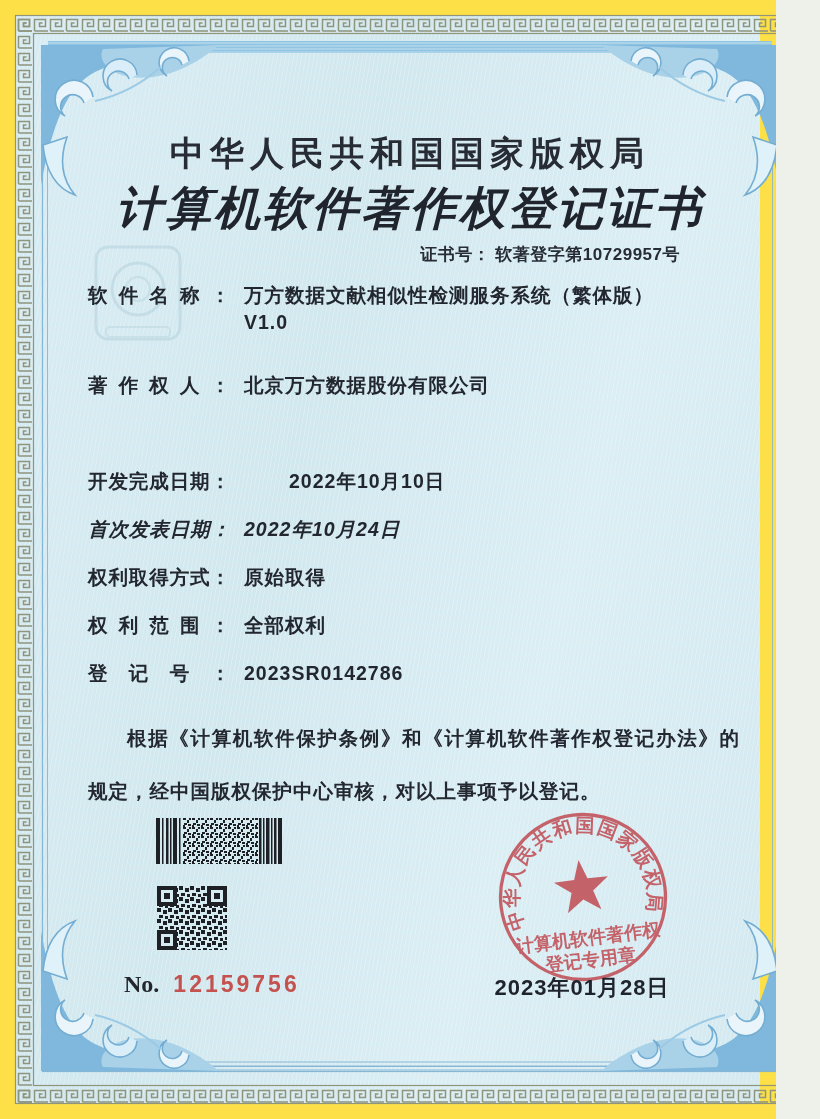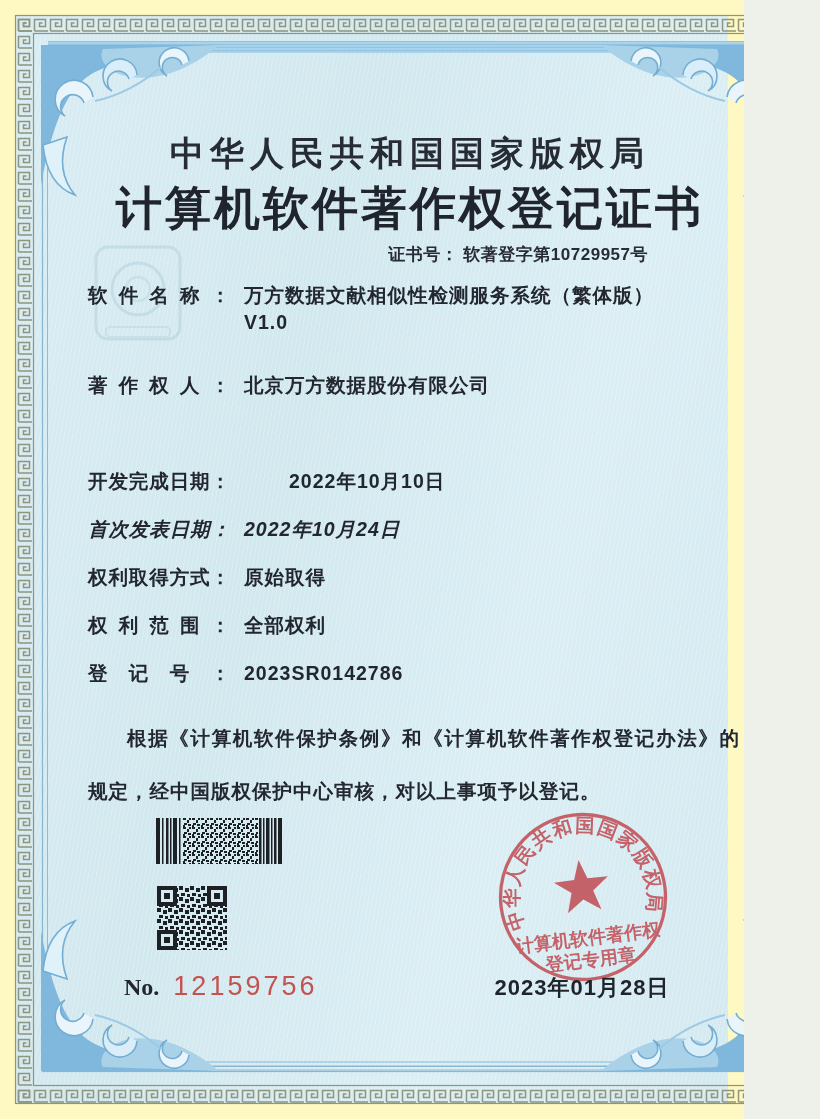--- a/index.html
+++ b/index.html
@@ -2,41 +2,41 @@
 <html><head>
 <meta charset="utf-8">
 <style>
   html,body{margin:0;padding:0;}
   body{
     width:820px;height:1119px;
     background:#eef1ea;
     font-family:"Liberation Sans","DejaVu Sans",sans-serif;
     -webkit-font-smoothing:antialiased;
   }
-  .cert{position:relative;width:744px;height:1119px;background:#fef9c3;overflow:hidden;}
+  .cert{position:relative;width:744px;height:1119px;background:#fde047;overflow:hidden;padding-left:32px;}
   .paper{
     position:absolute;left:16px;top:16px;right:16px;bottom:16px;
     background:linear-gradient(105deg,#d8ecf3 0%,#d2e8ef 38%,#daeef4 68%,#d4e9f0 100%);
   }
   .paper::after{
     content:"";position:absolute;inset:0;pointer-events:none;
     background:repeating-linear-gradient(100deg,rgba(255,255,255,.22) 0 1px,rgba(255,255,255,0) 1px 4px);
   }
   .frame{position:absolute;left:0;top:0;pointer-events:none;}
   .abs{position:absolute;}
 
   .authority{
     left:0;top:131px;width:820px;text-align:center;
     font-family:"Liberation Serif","DejaVu Serif",serif;
     font-weight:700;font-size:34px;letter-spacing:6px;color:#272b34;
   }
   .cert-title{
     left:0;top:178px;width:820px;text-align:center;
     font-family:"Liberation Serif","DejaVu Serif",serif;
-    font-weight:700;font-size:46px;letter-spacing:3px;color:#20242d;
+    font-weight:700;font-size:46px;letter-spacing:3px;color:#20242d;font-style:italic;
   }
   .cert-no{
     top:243px;right:96px;font-size:17px;font-weight:700;color:#272b34;letter-spacing:.5px;
   }
 
   .field{left:88px;display:flex;align-items:flex-start;color:#22262e;font-weight:700;font-size:19.5px;}
   .field .lbl{
     display:inline-block;width:142px;flex:0 0 142px;
     text-align:justify;text-align-last:justify;letter-spacing:0;
   }
@@ -44,21 +44,21 @@
   .field .val div{margin-bottom:0;}
 
   .statement{
     left:88px;top:712px;width:652px;
     font-size:19.5px;font-weight:700;color:#23272f;
     line-height:53px;text-indent:2em;letter-spacing:1px;text-align:justify;
   }
 
   .no-row{left:124px;top:971px;display:flex;align-items:baseline;gap:14px;}
   .no-label{font-family:"Liberation Serif","DejaVu Serif",serif;font-size:24px;font-weight:700;color:#23262c;}
-  .no-value{font-size:27px;font-weight:400;color:#c4524f;letter-spacing:3px;}
+  .no-value{font-size:23px;font-weight:700;color:#c4524f;letter-spacing:3px;}
 
   .issue-date{
     left:492px;top:973px;width:180px;text-align:center;
     font-size:22px;font-weight:700;color:#1f232b;letter-spacing:1px;
   }
 
   .watermark{opacity:.45;}
 </style>
 </head>
 <body>

